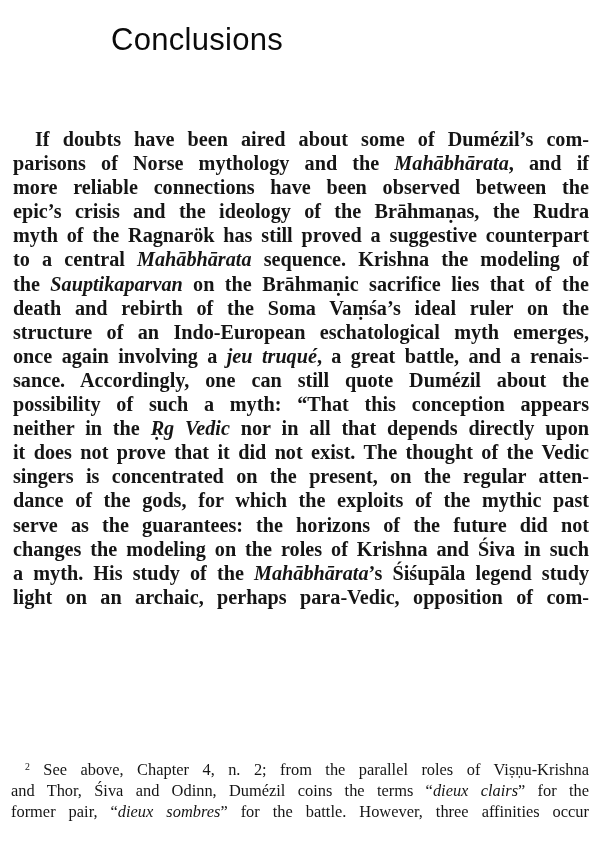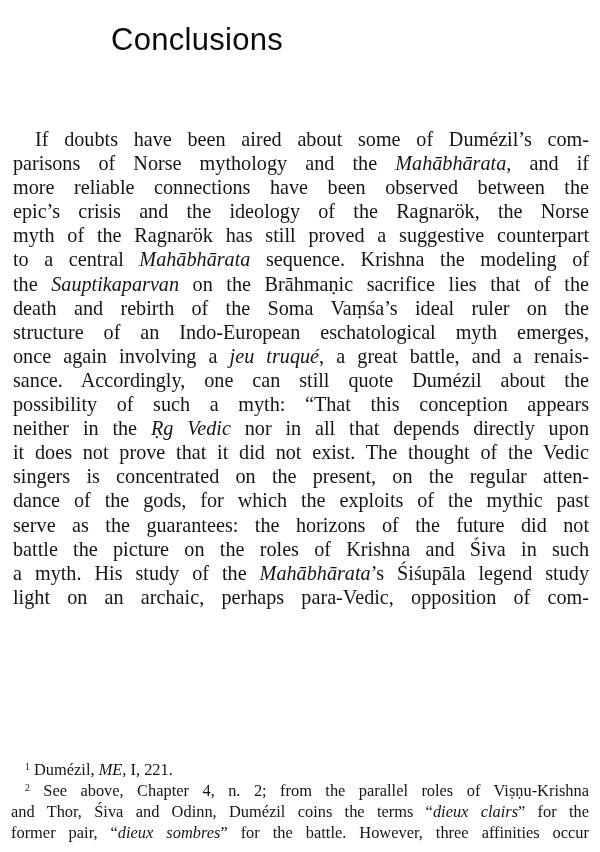--- a/index.html
+++ b/index.html
@@ -7,58 +7,57 @@
   .title {
     position: absolute; left: 111px; top: 22px;
     font-family: "Liberation Sans", sans-serif; font-size: 31px; font-weight: normal;
     letter-spacing: 0.3px; color: #0b0b0b; margin: 0;
   }
   .body-text {
     position: absolute; left: 13px; top: 127px; width: 576px;
     font-family: "Liberation Serif", serif; font-size: 20.2px; line-height: 24.1px;
     color: #151515;
   }
-  .line { display: block; white-space: nowrap; text-align: justify; text-align-last: justify; height: 24.1px; }
+  .line { display: block; white-space: nowrap; text-align: justify; text-align-last: justify; height: 24.1px; font-weight: bold; }
   .line.indent { padding-left: 22px; }
   .footnotes {
     position: absolute; left: 11px; top: 759px; width: 578px;
     font-family: "Liberation Serif", serif; font-size: 16.4px; line-height: 21px; color: #151515;
   }
   .fn-line { display: block; white-space: nowrap; text-align: justify; text-align-last: justify; height: 21px; }
   .fn-line.first { text-align-last: left; }
   .fn-line.indent { padding-left: 14px; }
   sup { font-size: 0.6em; line-height: 0; vertical-align: 0.55em; }
   i { font-style: italic; }
 </style>
 </head>
 <body>
 
 <h1 class="title">Conclusions</h1>
 
 <div class="body-text" id="body-text">
     <span class="line indent"><span>If doubts have been aired about some of Dumézil’s com-</span></span>
     <span class="line"><span>parisons of Norse mythology and the </span><i>Mahābhārata</i><span>, and if</span></span>
     <span class="line"><span>more reliable connections have been observed between the</span></span>
-    <span class="line"><span>epic’s crisis and the ideology of the Ragnarök, the Norse</span></span>
+    <span class="line"><span>epic’s crisis and the ideology of the Brāhmaṇas, the Rudra</span></span>
     <span class="line"><span>myth of the Ragnarök has still proved a suggestive counterpart</span></span>
     <span class="line"><span>to a central </span><i>Mahābhārata</i><span> sequence. Krishna the modeling of</span></span>
     <span class="line"><span>the </span><i>Sauptikaparvan</i><span> on the Brāhmaṇic sacrifice lies that of the</span></span>
     <span class="line"><span>death and rebirth of the Soma Vaṃśa’s ideal ruler on the</span></span>
     <span class="line"><span>structure of an Indo-European eschatological myth emerges,</span></span>
     <span class="line"><span>once again involving a </span><i>jeu truqué</i><span>, a great battle, and a renais-</span></span>
     <span class="line"><span>sance. Accordingly, one can still quote Dumézil about the</span></span>
     <span class="line"><span>possibility of such a myth: “That this conception appears</span></span>
     <span class="line"><span>neither in the </span><i>Ṛg Vedic</i><span> nor in all that depends directly upon</span></span>
     <span class="line"><span>it does not prove that it did not exist. The thought of the Vedic</span></span>
     <span class="line"><span>singers is concentrated on the present, on the regular atten-</span></span>
     <span class="line"><span>dance of the gods, for which the exploits of the mythic past</span></span>
     <span class="line"><span>serve as the guarantees: the horizons of the future did not</span></span>
-    <span class="line"><span>battle the picture on the roles of Krishna and Śiva in such</span></span>
+    <span class="line"><span>changes the modeling on the roles of Krishna and Śiva in such</span></span>
     <span class="line"><span>a myth. His study of the </span><i>Mahābhārata</i><span>’s Śiśupāla legend study</span></span>
     <span class="line"><span>light on an archaic, perhaps para-Vedic, opposition of com-</span></span>
   </div>
 
 <div class="footnotes" id="footnotes">
-    <span class="fn-line first indent"><sup>1</sup><span> Dumézil, </span><i>ME</i><span>, I, 221.</span></span>
     <span class="fn-line indent"><sup>2</sup><span> See above, Chapter 4, n. 2; from the parallel roles of Viṣṇu-Krishna</span></span>
     <span class="fn-line"><span>and Thor, Śiva and Odinn, Dumézil coins the terms “</span><i>dieux clairs</i><span>” for the</span></span>
     <span class="fn-line"><span>former pair, “</span><i>dieux sombres</i><span>” for the battle. However, three affinities occur</span></span>
   </div>
 
 </body></html>

